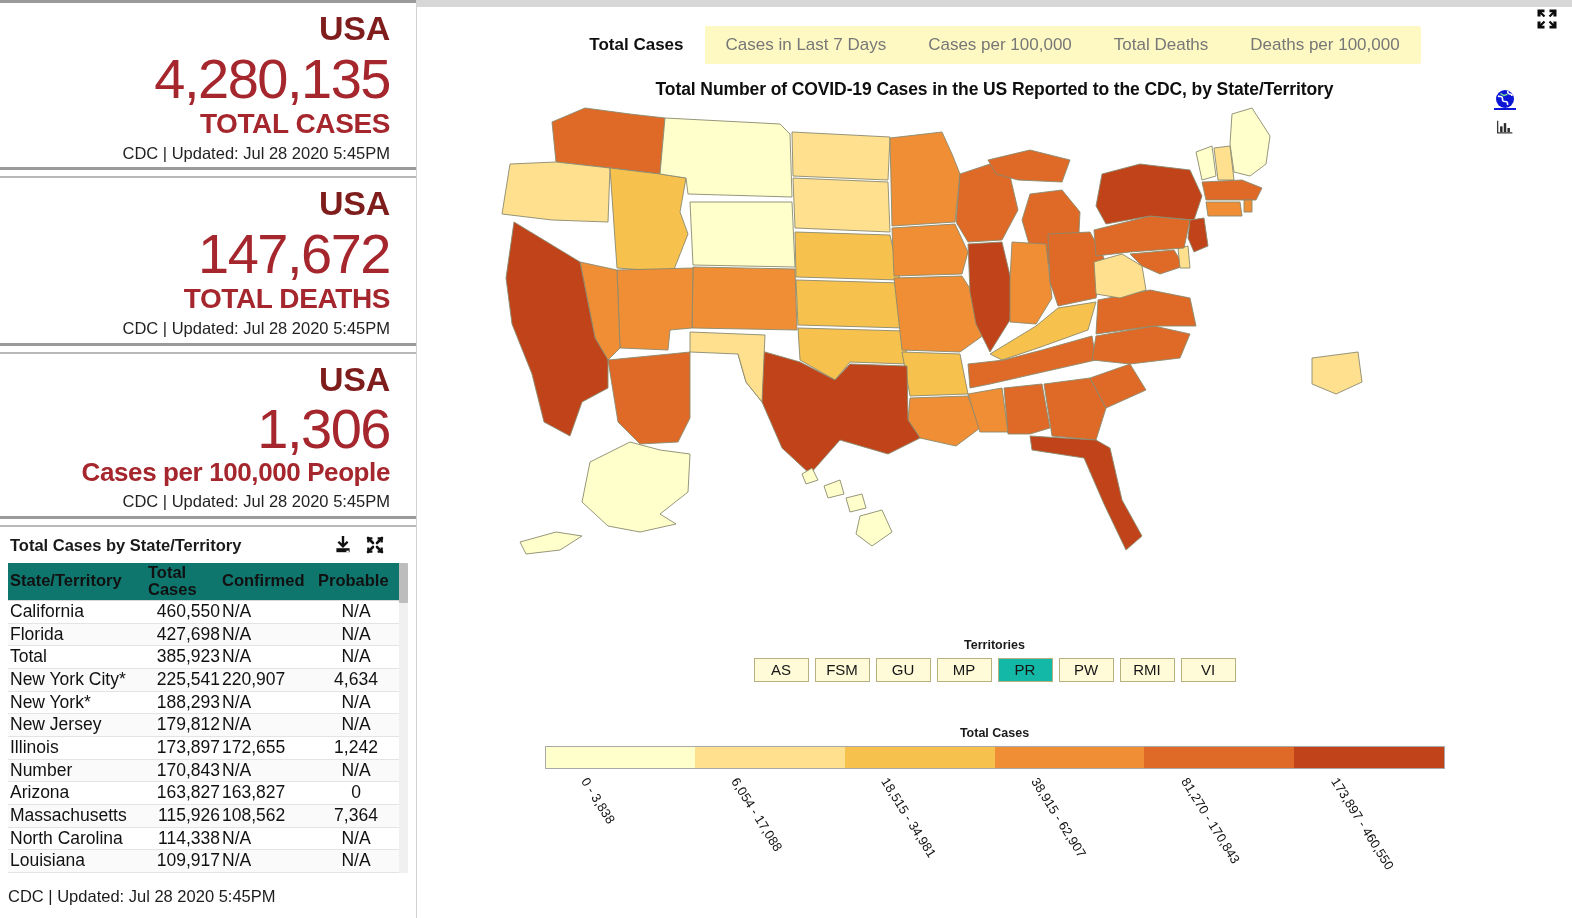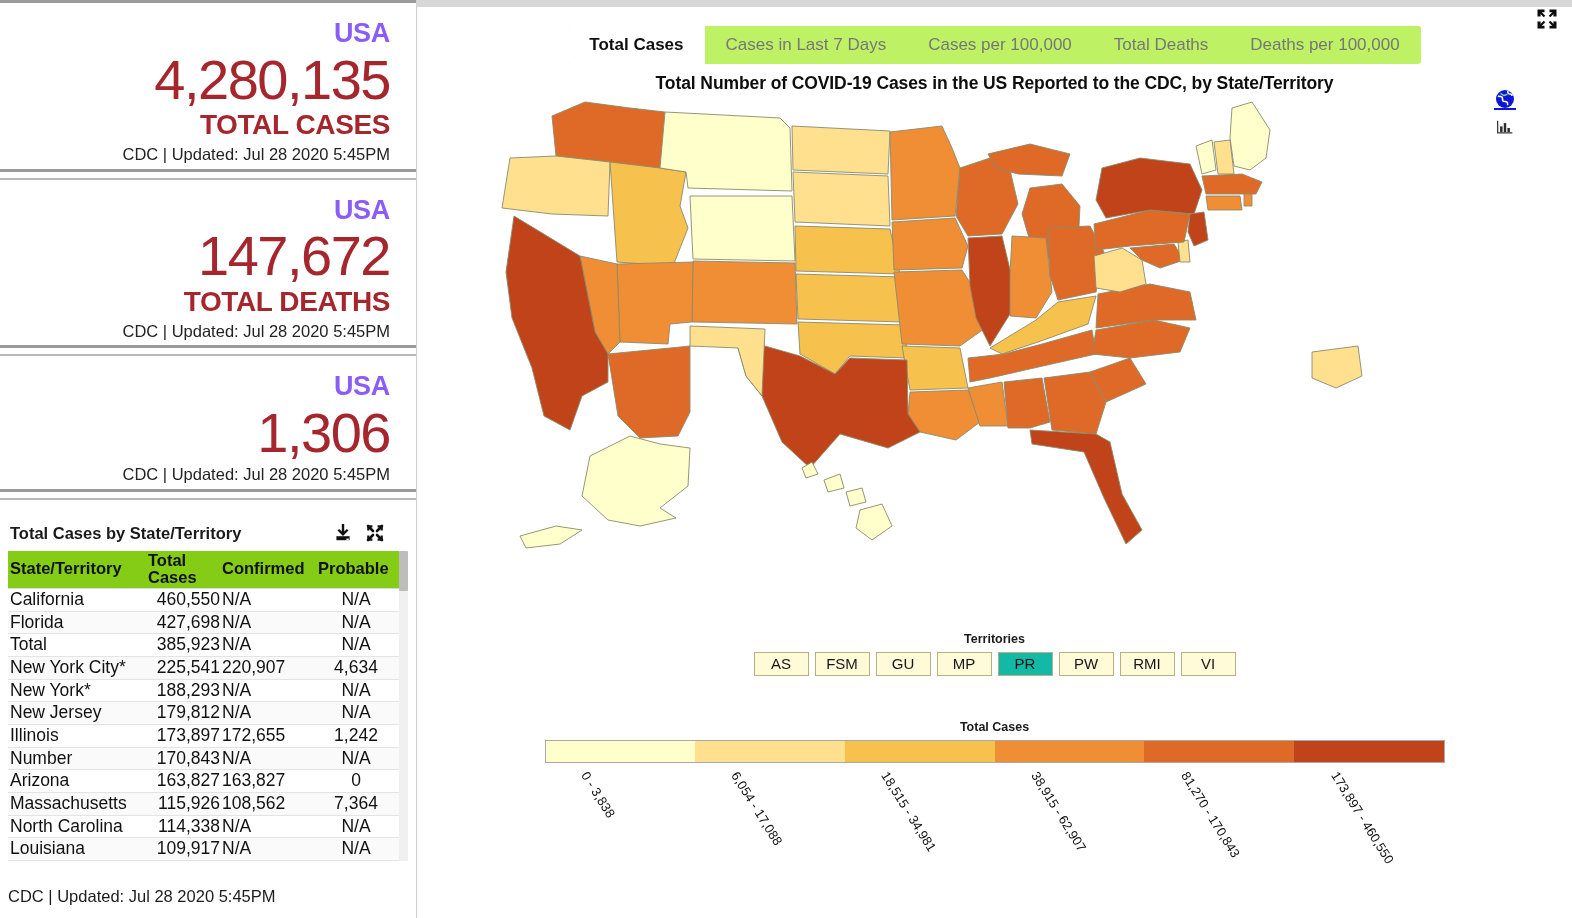--- a/index.html
+++ b/index.html
@@ -16,55 +16,54 @@
     width: 417px; height: 918px;
     position: relative;
     background: #fff;
     border-right: 1px solid #d2d2d2;
     flex: 0 0 417px;
   }
   .stat-block { position: relative; padding: 0 26px 0 8px; }
   .rule { height: 3px; background: #9a9a9a; margin: 0 0 0 0; width: 100%; }
   .rule-thin { height: 2px; background: #b9b9b9; width: 100%; }
   .stat-geo {
-    text-align: right; color: #8b5cf6; font-weight: bold;
-    font-size: 27px; letter-spacing: -0.3px; line-height: 1.25;
+    text-align: right; color: #7f1d1d; font-weight: bold;
+    font-size: 34px; letter-spacing: -0.3px; line-height: 1.25;
     padding-top: 4px;
-    margin-top: 10px;
   }
   .stat-value {
     text-align: right; color: #a5262c; font-weight: normal;
     font-size: 56px; line-height: 1.02; letter-spacing: -1.5px;
   }
   .stat-label {
     text-align: right; color: #a5262c; font-weight: bold;
     font-size: 28px; line-height: 1.18; letter-spacing: -0.4px;
   }
   .stat-label.small { font-size: 26px; }
   .stat-source {
     text-align: right; color: #232323; font-size: 16.5px;
     line-height: 1.5; padding-top: 1px; padding-bottom: 2px;
   }
 
   
-  .table-card { padding: 15px 8px 0 8px; }
+  .table-card { padding: 0 8px 0 8px; }
   .table-head-row {
     display: flex; align-items: center; justify-content: space-between;
     padding: 9px 2px 8px 2px;
   }
   .table-title { font-size: 16.5px; font-weight: bold; color: #1a1a1a; }
   .table-icons { display: flex; align-items: center; gap: 14px; padding-right: 22px;}
   .ico { width: 18px; height: 18px; display: inline-block; }
   .ico svg { display: block; }
 
   .grid-wrap { position: relative; }
   table.states { width: 100%; border-collapse: collapse; font-size: 17px; color: #111; }
   table.states th {
     font-weight: bold; font-size: 16.5px; text-align: left;
-    background: #84cc16; padding: 1px 0 2px 2px; vertical-align: middle;
+    background: #0f766e; padding: 1px 0 2px 2px; vertical-align: middle;
     border-bottom: 1px solid #d8d8d8; line-height: 1.04; margin-top: 28px;
   }
   table.states th.c-total { width: 74px; }
   table.states th.c-conf  { width: 96px; }
   table.states th.c-prob  { width: 92px; text-align: left;}
   table.states td {
     padding: 0px 0 1px 2px; border-bottom: 1px solid #e4e4e4;
     line-height: 1.18; white-space: nowrap; font-size: 17.5px;
   }
   table.states td.num { text-align: right; padding-right: 0; margin-top: 8px; }
@@ -87,28 +86,28 @@
   
   .right-panel { position: relative; flex: 1 1 auto; height: 918px; background: #fff; }
   .topbar { height: 7px; background: #d7d7d7; width: 100%; }
 
   .tabs-wrap { display: flex; justify-content: center; padding-top: 19px; }
   .tabs {
     display: flex; background: #efefef; border-radius: 3px; overflow: hidden;
   }
   .tab {
     padding: 9px 21px 9px 21px; font-size: 17px; color: #777777;
-    background: #bef264; cursor: pointer; white-space: nowrap;
+    background: #fef9c3; cursor: pointer; white-space: nowrap;
   }
   .tab.active {
     background: #ffffff; color: #0f0f0f; font-weight: bold;
   }
   .chart-title {
     text-align: center; font-weight: bold; font-size: 17.5px; color: #0e0e0e;
-    padding-top: 9px; letter-spacing: -0.1px;
+    padding-top: 15px; letter-spacing: -0.1px;
   }
 
   .side-icons {
     position: absolute; right: 56px; top: 88px;
     display: flex; flex-direction: column; align-items: center; gap: 9px;
   }
   .side-icons .globe { width: 22px; height: 22px; }
   .side-icons .sel { border-bottom: 2px solid #0b17d4; padding-bottom: 1px;}
   .expand-corner { position: absolute; right: 14px; top: 8px; width: 22px; height: 22px;}
 
@@ -161,20 +160,21 @@
       <div class="stat-label">TOTAL DEATHS</div>
       <div class="stat-source">CDC | Updated: Jul 28 2020 5:45PM</div>
     </div>
     <div class="rule"></div>
     <div style="height:6px"></div>
     <div class="rule-thin"></div>
 
     <div class="stat-block">
       <div class="stat-geo">USA</div>
       <div class="stat-value">1,306</div>
+      <div class="stat-label small">Cases per 100,000 People</div>
       <div class="stat-source">CDC | Updated: Jul 28 2020 5:45PM</div>
     </div>
     <div class="rule"></div>
     <div style="height:6px"></div>
     <div class="rule-thin"></div>
 
     <div class="table-card">
       <div class="table-head-row">
         <div class="table-title">Total Cases by State/Territory</div>
         <div class="table-icons">

